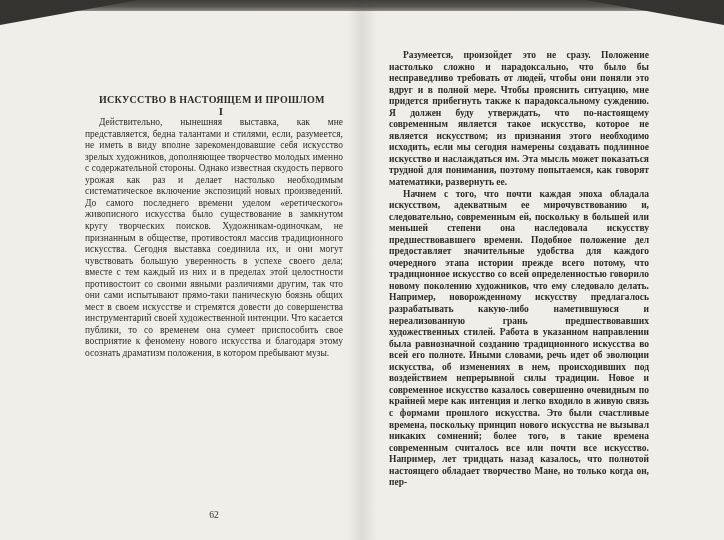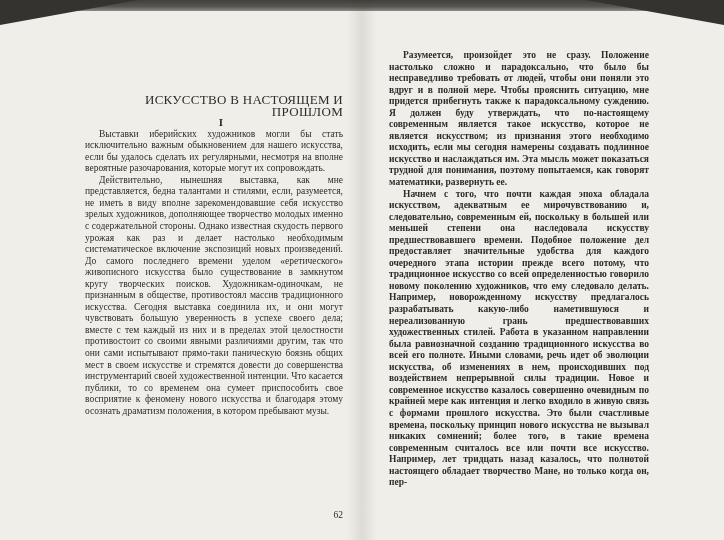--- a/index.html
+++ b/index.html
@@ -30,49 +30,48 @@
     color: #2e2c29;
     font-size: 9.5px;
     line-height: 11.55px;
     text-align: justify;
     overflow: hidden;
   }
   .column p { margin: 0; padding: 0; text-indent: 14px; }
   .col-left  { left: 85px;  top: 94px; width: 258px; height: 416px; }
   .col-right { left: 389px; top: 50px; width: 260px; height: 462px; font-weight: bold; }
   .title {
-    font-weight: normal; text-align: right; text-indent: 0;
-    font-size: 13px; letter-spacing: 0.3px;
+    font-weight: bold; text-align: left; text-indent: 0;
+    font-size: 10px; letter-spacing: 0.3px;
     margin: 0 0 21px 0;
   }
   .section {
     font-weight: bold; text-align: center; text-indent: 0;
     font-size: 11px; margin: 0 0 15px 0;
   }
   .pagenum {
     position: absolute; top: 510px; width: 258px;
-    text-align: right; font-size: 9.5px; color: #2e2c29;
+    text-align: center; font-size: 9.5px; color: #2e2c29;
   }
   .pagenum.left  { left: 85px; }
   .pagenum.right { left: 390px; width: 260px; }
 </style>
 </head>
 <body>
 
 <div class="scan">
 
   <div class="top-band"></div>
   <div class="corner left"></div>
   <div class="corner right"></div>
   <div class="fold"></div>
 
   <div class="column col-left">
     <p class="title">ИСКУССТВО В НАСТОЯЩЕМ И ПРОШЛОМ</p>
     <p class="section">I</p>
-    <p>Выставки иберийских художников могли бы стать исключительно важным обыкновением для нашего искусства, если бы удалось сделать их регулярными, несмотря на вполне вероятные разочарования, которые могут их сопровождать.</p>
     <p>Действительно, нынешняя выставка, как мне представляется, бедна талантами и стилями, если, разумеется, не иметь в виду вполне зарекомендовавшие себя искусство зрелых художников, дополняющее творчество молодых именно с содержательной стороны. Однако известная скудость первого урожая как раз и делает настолько необходимым систематическое включение экспозиций новых произведений. До самого последнего времени уделом «еретического» живописного искусства было существование в замкнутом кругу творческих поисков. Художникам-одиночкам, не признанным в обществе, противостоял массив традиционного искусства. Сегодня выставка соединила их, и они могут чувствовать большую уверенность в успехе своего дела; вместе с тем каждый из них и в пределах этой целостности противостоит со своими явными различиями другим, так что они сами испытывают прямо-таки паническую боязнь общих мест в своем искусстве и стремятся довести до совершенства инструментарий своей художественной интенции. Что касается публики, то со временем она сумеет приспособить свое восприятие к феномену нового искусства и благодаря этому осознать драматизм положения, в котором пребывают музы.</p>
   </div>
   <div class="pagenum left">62</div>
 
   <div class="column col-right">
     <p>Разумеется, произойдет это не сразу. Положение настолько сложно и парадоксально, что было бы несправедливо требовать от людей, чтобы они поняли это вдруг и в полной мере. Чтобы прояснить ситуацию, мне придется прибегнуть также к парадоксальному суждению. Я должен буду утверждать, что по-настоящему современным является такое искусство, которое не является искусством; из признания этого необходимо исходить, если мы сегодня намерены создавать подлинное искусство и наслаждаться им. Эта мысль может показаться трудной для понимания, поэтому попытаемся, как говорят математики, развернуть ее.</p>
     <p>Начнем с того, что почти каждая эпоха обладала искусством, адекватным ее мирочувствованию и, следовательно, современным ей, поскольку в большей или меньшей степени она наследовала искусству предшествовавшего времени. Подобное положение дел предоставляет значительные удобства для каждого очередного этапа истории прежде всего потому, что традиционное искусство со всей определенностью говорило новому поколению художников, что ему следовало делать. Например, новорожденному искусству предлагалось разрабатывать какую-либо наметившуюся и нереализованную грань предшествовавших художественных стилей. Работа в указанном направлении была равнозначной созданию традиционного искусства во всей его полноте. Иными словами, речь идет об эволюции искусства, об изменениях в нем, происходивших под воздействием непрерывной силы традиции. Новое и современное искусство казалось совершенно очевидным по крайней мере как интенция и легко входило в живую связь с формами прошлого искусства. Это были счастливые времена, поскольку принцип нового искусства не вызывал никаких сомнений; более того, в такие времена современным считалось все или почти все искусство. Например, лет тридцать назад казалось, что полнотой настоящего обладает творчество Мане, но только когда он, пер-</p>
   </div>
 
 </div>

